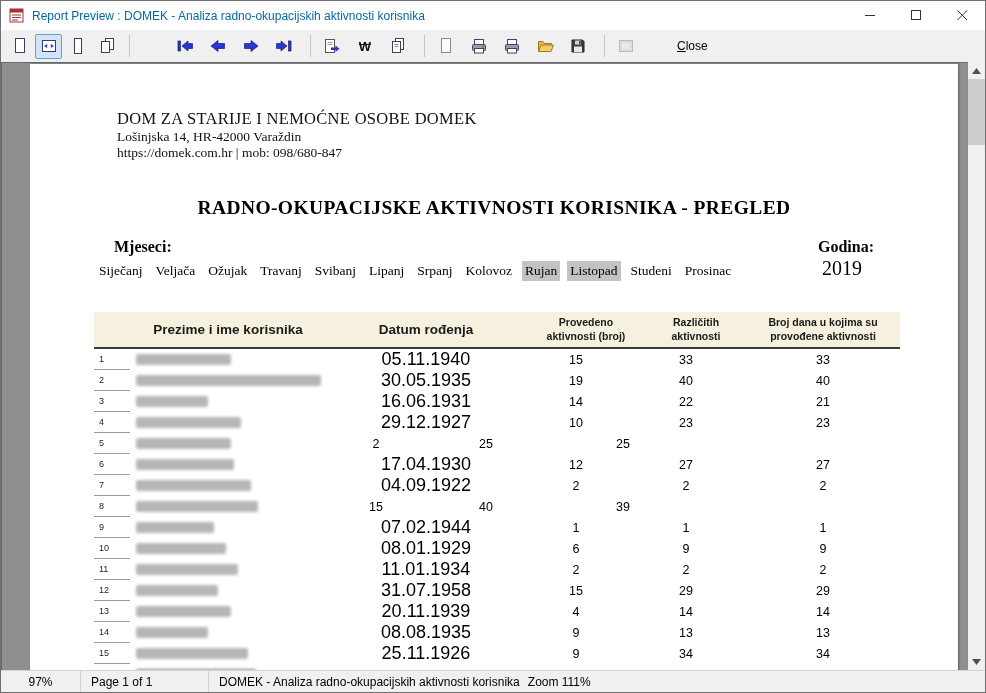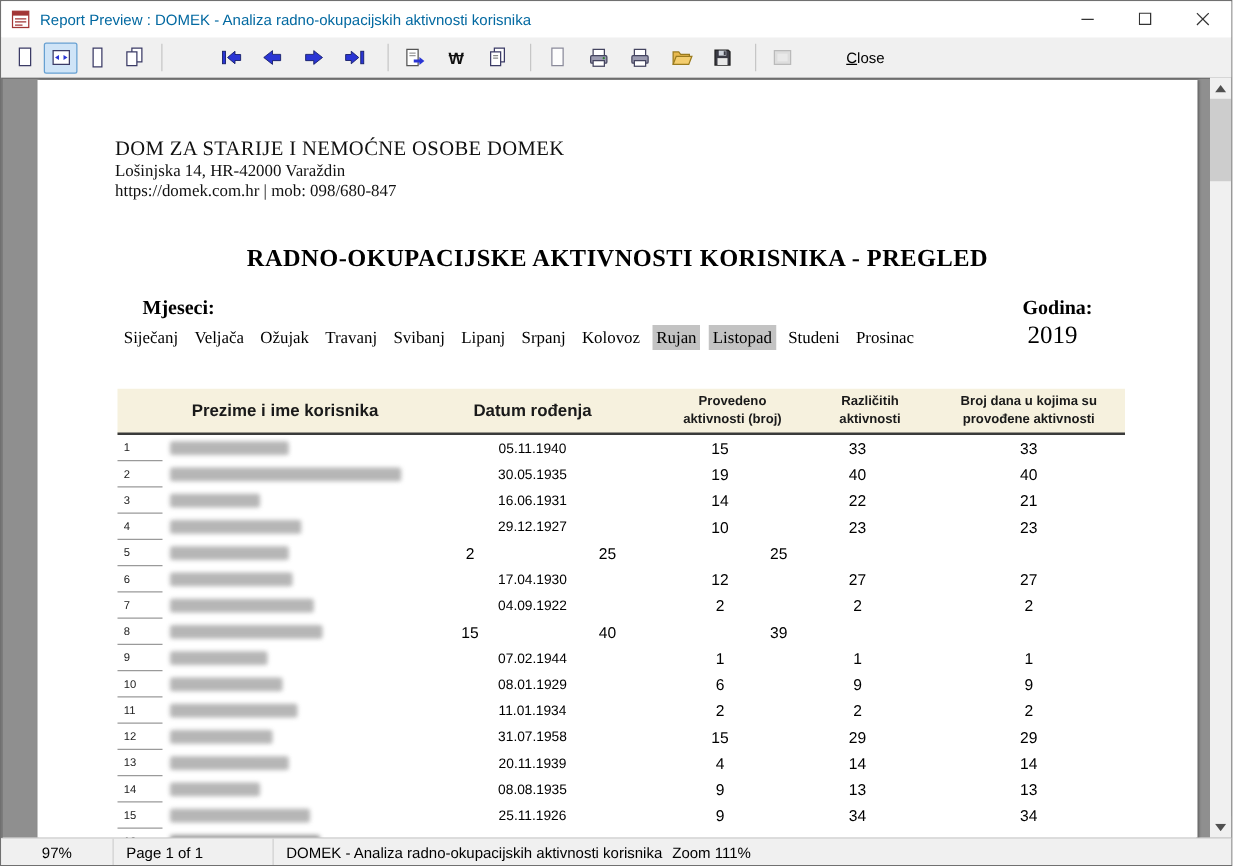--- a/index.html
+++ b/index.html
@@ -33,21 +33,21 @@
           box-shadow:1px 0 2px rgba(0,0,0,.35); }
 
   
   .vscroll { position:absolute; right:0; top:0; width:17px; height:100%; background:#f0f0f0;
              display:flex; flex-direction:column; align-items:center; }
   .sb-btn { width:17px; height:17px; display:flex; align-items:center; justify-content:center; background:#f0f0f0; flex:0 0 17px; }
   .sb-thumb { width:17px; height:66px; background:#cdcdcd; flex:0 0 66px; }
   .sb-fill { flex:1 1 auto; }
 
   
-  .org { margin:45px 0 0 62px; font-family:"Liberation Serif", serif; color:#111; }
+  .org { margin:45px 0 0 87px; font-family:"Liberation Serif", serif; color:#111; }
   .org-name { font-size:16.5px; letter-spacing:.3px; line-height:20px; }
   .org-addr, .org-contact { font-size:13.5px; line-height:16px; }
   .report-title { margin-top:36px; text-align:center; font-family:"Liberation Serif", serif;
                   font-weight:bold; font-size:19.5px; letter-spacing:.4px; color:#000; }
   .months-head { display:flex; justify-content:space-between; margin:19px 84px 0 84px;
                  font-family:"Liberation Serif", serif; font-weight:bold; font-size:16px; line-height:18px; }
   .months-line { display:flex; align-items:baseline; margin:3px 0 0 66px;
                  font-family:"Liberation Serif", serif; font-size:13.5px; line-height:18px; }
   .months-wrap { display:flex; gap:7px; }
   .month { padding:1px 3px; white-space:nowrap; }
@@ -67,31 +67,31 @@
   .th-n2 span { max-width:92px; }
   .th-n3   { width:154px; font-size:10.5px; line-height:1.3; }
   .th-n3 span { max-width:142px; }
 
   .trow { display:flex; height:21px; align-items:center; }
   .c { color:#000; }
   .c-num { width:36px; height:100%; display:flex; align-items:center; padding-left:5px;
            font-size:9px; color:#222; border-bottom:1px solid #9a9a9a; }
   .c-name { width:196px; padding-left:6px; }
   .blur { display:block; height:11px; border-radius:2px; background:#aaa; filter:blur(1.6px); opacity:.85; }
-  .c-dob { width:200px; text-align:center; font-size:11px; }
+  .c-dob { width:200px; text-align:center; font-size:18px; }
   .c-n1 { width:100px; text-align:center; font-size:12.5px; }
   .c-n2 { width:120px; text-align:center; font-size:12.5px; }
   .c-n3 { width:154px; text-align:center; font-size:12.5px; }
   .trow.partial .blur { background:#8a8a8a; }
 
   
   .statusbar { flex:0 0 22px; background:#f0f0f0; border-top:1px solid #d4d4d4;
                display:flex; align-items:stretch; font-size:12px; color:#000; }
   .sp { display:flex; align-items:center; }
-  .sp1 { width:90px; justify-content:center; border-right:1px solid #cfcfcf; }
+  .sp1 { width:80px; justify-content:center; border-right:1px solid #cfcfcf; }
   .sp2 { width:128px; padding-left:10px; border-right:1px solid #cfcfcf; }
   .sp3 { flex:1; padding-left:10px; gap:8px; }
 </style>
 </head>
 <body>
 
 <div class="window">
 
   <div class="titlebar">
     <span class="app-icon">

